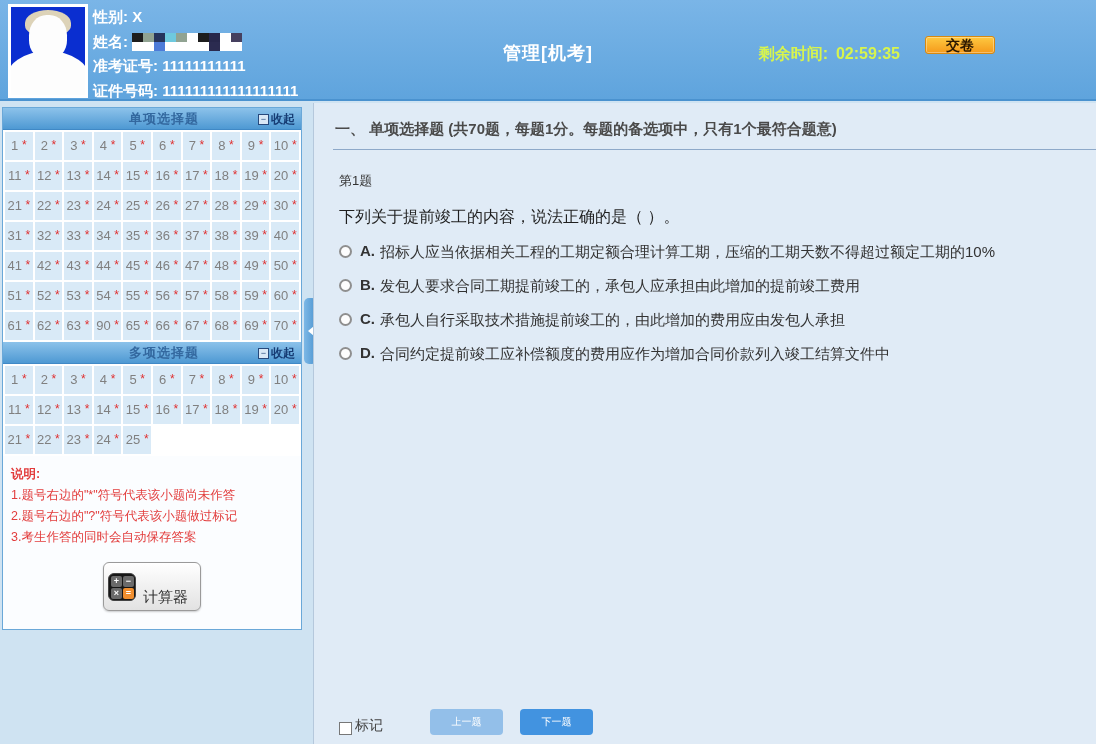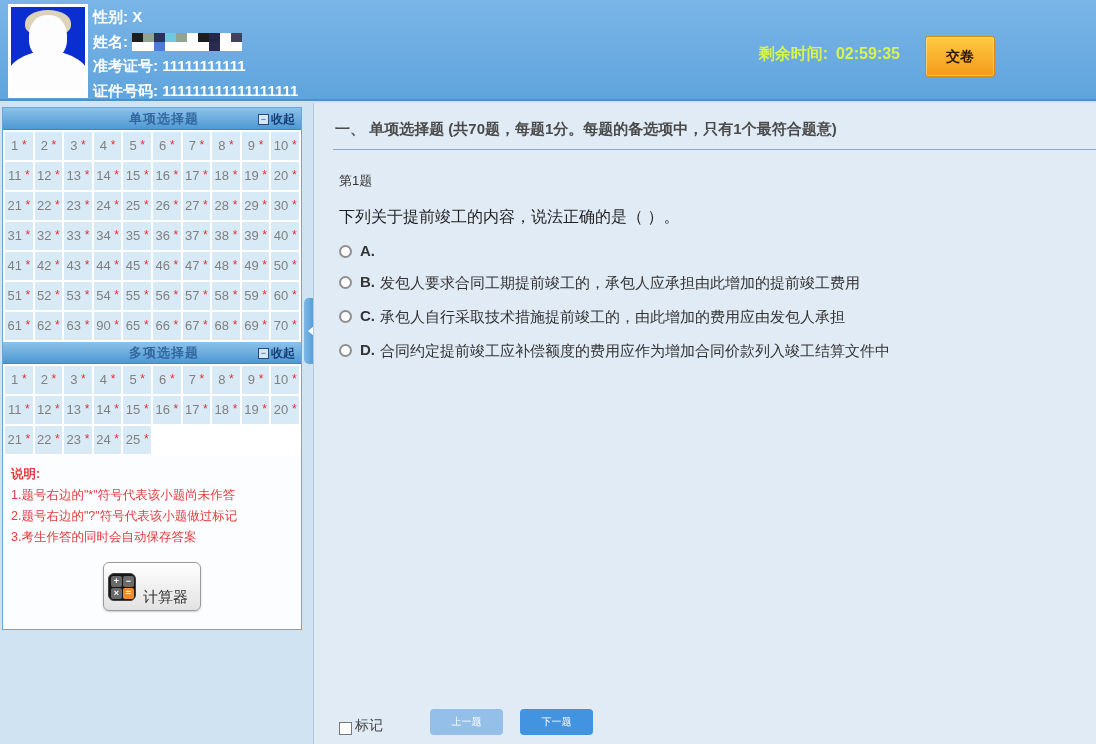--- a/index.html
+++ b/index.html
@@ -23,21 +23,21 @@
     font-size:15px; line-height:24.5px; white-space:nowrap; }
   .id-info .row { height:24.5px; display:flex; align-items:center; }
   .mosaic { display:inline-grid; grid-auto-flow:column; grid-template-rows:repeat(2,9px);
     margin-left:4px; vertical-align:middle; }
   .mosaic span { width:11px; height:9px; display:block; }
   .exam-title { position:absolute; left:0; right:0; top:41px; text-align:center;
     color:#fff; font-weight:bold; font-size:18px; letter-spacing:1px; }
   .timer { position:absolute; right:196px; top:44px; color:#d7f44e; font-weight:bold;
     font-size:16px; }
   .timer .tval { margin-left:8px; }
-  .submit-btn { position:absolute; right:101px; top:36px; width:70px; height:41px;
+  .submit-btn { position:absolute; right:101px; top:36px; width:70px; height:18px;
     background:linear-gradient(#fec941,#f59a1b); border:1px solid #d8890f;
     border-radius:3px; color:#2e1a00; font-weight:bold; font-size:14px; cursor:pointer;
     box-shadow:0 0 0 1px rgba(255,255,255,.35) inset; }
 
   
   .sidebar { position:absolute; left:2px; top:107px; width:300px; background:#fff;
     border:1px solid #6aa8d8; }
   .panel-header { height:22px; background:linear-gradient(#8cc2ea,#4e99d3);
     border-bottom:1px solid #4089c6; position:relative; display:flex;
     align-items:center; justify-content:center; }
@@ -129,20 +129,21 @@
           <span style="background: rgb(43, 43, 80);"></span>
           <span style="background: rgb(255, 255, 255);"></span>
           <span style="background: rgb(255, 255, 255);"></span>
           <span style="background: rgb(70, 64, 95);"></span>
           <span style="background: rgb(255, 255, 255);"></span>
         </span>
       </div>
     <div class="row"><span>准考证号:</span>&nbsp;<span>11111111111</span></div>
     <div class="row"><span>证件号码:</span>&nbsp;<span>111111111111111111</span></div>
   </div>
+  <div class="exam-title">管理[机考]</div>
   <div class="timer">
     <span>剩余时间:</span><span class="tval">02:59:35</span>
   </div>
   <button class="submit-btn">交卷</button>
 </div>
 
 <div class="sidebar">
   <div class="panel-header">
     <span class="panel-title">单项选择题</span>
     <span class="collapse-ctrl">
@@ -285,20 +286,21 @@
 
 <div class="main">
   <div class="section-head">一、 单项选择题 (共70题，每题1分。每题的备选项中，只有1个最符合题意)</div>
   <div class="section-divider"></div>
   <div class="q-no">第1题</div>
   <div class="q-text">下列关于提前竣工的内容，说法正确的是（  ）。</div>
   <ul class="opt-list">
       <li class="opt-row">
         <span class="radio"></span>
         <span class="opt-key">A.</span>
+        <span class="opt-text">招标人应当依据相关工程的工期定额合理计算工期，压缩的工期天数不得超过额定工期的10%</span>
       </li>
       <li class="opt-row">
         <span class="radio"></span>
         <span class="opt-key">B.</span>
         <span class="opt-text">发包人要求合同工期提前竣工的，承包人应承担由此增加的提前竣工费用</span>
       </li>
       <li class="opt-row">
         <span class="radio"></span>
         <span class="opt-key">C.</span>
         <span class="opt-text">承包人自行采取技术措施提前竣工的，由此增加的费用应由发包人承担</span>

